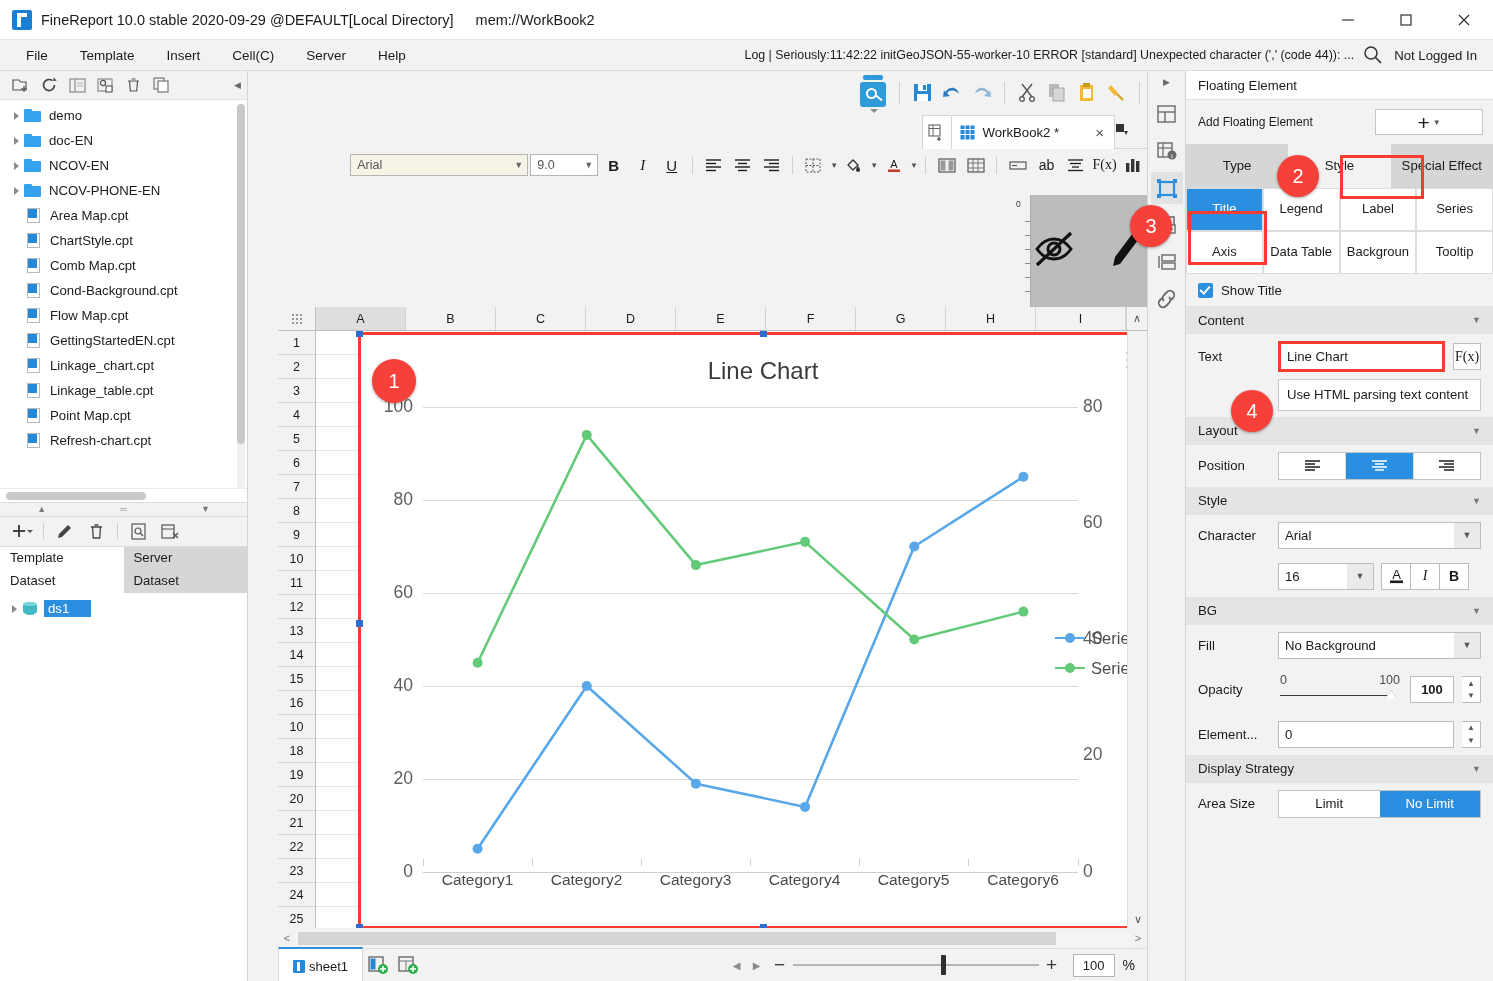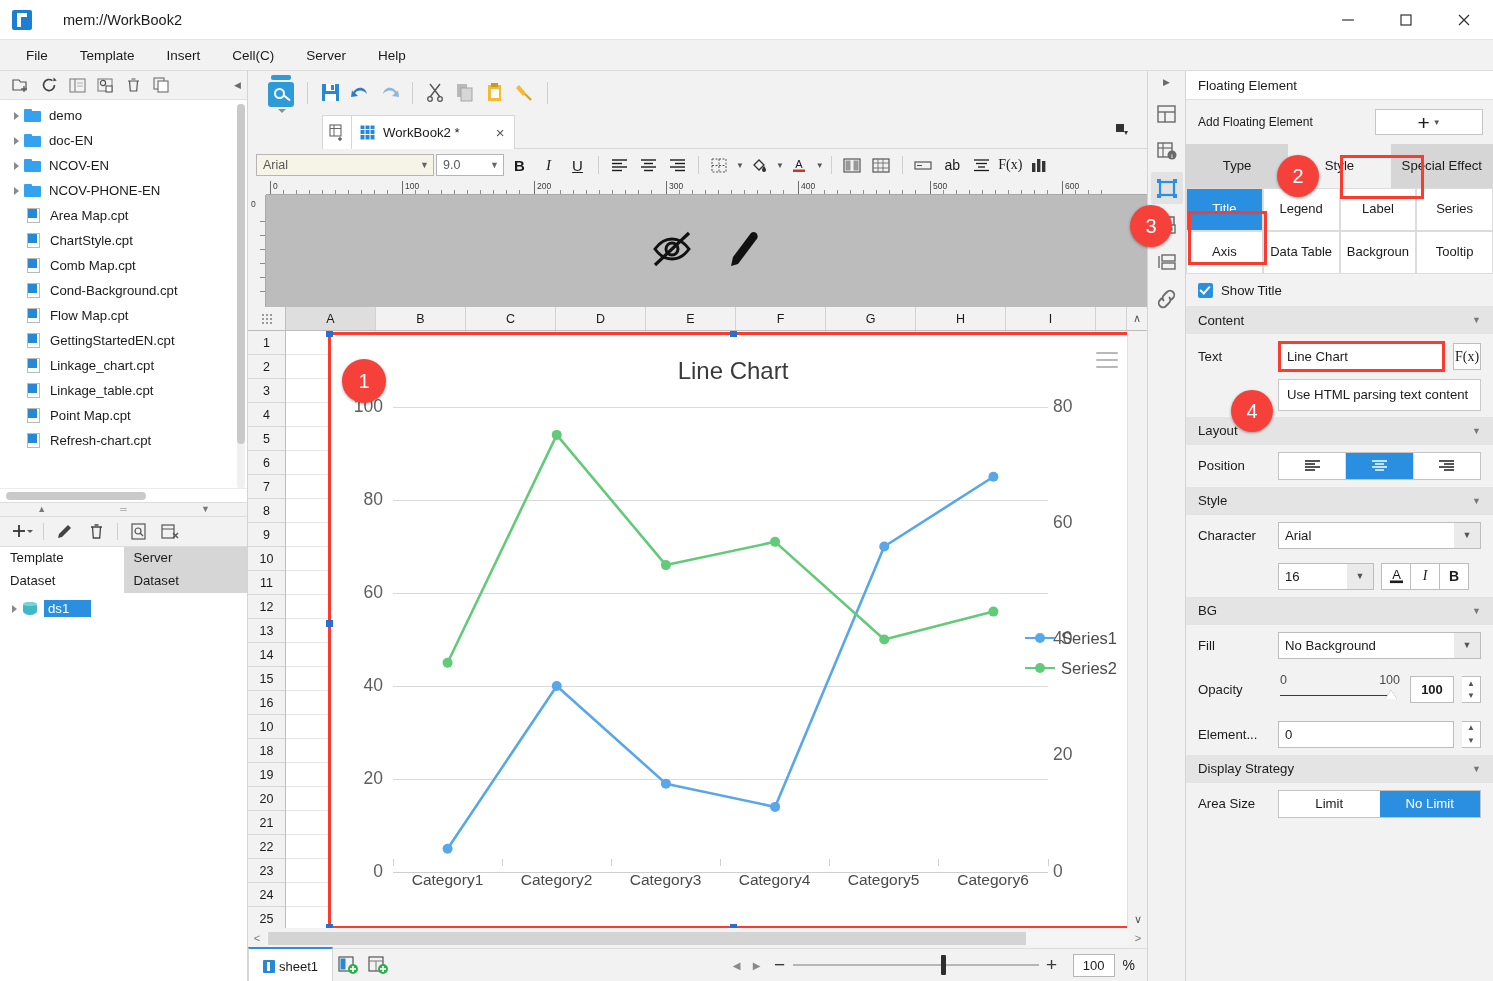--- a/index.html
+++ b/index.html
@@ -98,21 +98,21 @@
   .ds-body { flex: 1; background: #fff; padding-top: 4px; }
   .ds-row { height: 24px; display: flex; align-items: center; padding-left: 6px; font-size: 13.2px; }
   .db-ico { width: 17px; height: 15px; flex: none; margin-right: 5px; position: relative; }
   .db-ico:before { content:""; position:absolute; left:1px; top:1px; width:14px; height:13px;
                    background:#3fb9c4; border-radius: 7px/4px; }
   .db-ico:after { content:""; position:absolute; left:1px; top:1px; width:14px; height:4px;
                   background:#77d3da; border-radius:7px/2px; }
   .ds-sel { background: #2a8fe0; color: #fff; padding: 1px 22px 1px 4px; }
 
   
-  .center { flex: 1; min-width: 0; display: flex; flex-direction: column; background: #f2f2f2; }
+  .center { flex: 1; min-width: 0; display: flex; flex-direction: column; background: #f2f2f2; align-items: flex-end; }
   .ct-toolbar { height: 43px; display: flex; align-items: center; background: #f2f2f2; }
   .bigblue { width: 38px; height: 38px; margin-left: 14px; position: relative; flex: none; }
   .bigblue .b1 { position:absolute; left:9px; top:1px; width:20px; height:5px; background:#2e9bd8; border-radius:2px;}
   .bigblue .b2 { position:absolute; left:6px; top:8px; width:26px; height:25px; background:#2e9bd8; border-radius:3px;}
   .bigblue .b3 { position:absolute; left:12px; top:14px; width:11px; height:11px; border:2px solid #fff; border-radius:50%;}
   .bigblue .b4 { position:absolute; left:21px; top:23px; width:8px; height:2px; background:#fff; transform:rotate(40deg);}
   .bigblue-car { position:absolute; left:16px; top:35px; width:0;height:0;
                  border-left:4px solid transparent;border-right:4px solid transparent;border-top:4px solid #8d8d8d;}
   .tb-sep { width: 1px; height: 22px; background: #cfcfcf; margin: 0 7px; }
   .tb-btn { width: 30px; height: 28px; display: flex; align-items: center; justify-content: center; }
@@ -304,20 +304,21 @@
            font-size: 20px; z-index: 40; box-shadow: 0 1px 3px rgba(0,0,0,.35); }
   .hl-box { position: absolute; border: 3px solid #fb3b30; z-index: 35; pointer-events: none; }
 </style>
 </head>
 <body>
 
 <div class="app">
 
   <div class="titlebar">
     <div class="app-logo"></div>
+    <div class="title-text">FineReport 10.0 stable 2020-09-29 @DEFAULT[Local Directory]</div>
     <div class="title-sub">mem://WorkBook2</div>
     <div class="win-ctrls">
       <div class="win-btn">
         <svg width="16" height="16" viewBox="0 0 16 16">
             <line x1="2" y1="8" x2="14" y2="8" stroke="#333" stroke-width="1.2"></line>
           </svg>
       </div>
       <div class="win-btn">
         <svg width="16" height="16" viewBox="0 0 16 16">
             <rect x="3" y="3" width="10" height="10" fill="none" stroke="#333" stroke-width="1.2"></rect>
@@ -332,20 +333,30 @@
     </div>
   </div>
 
   <div class="menubar">
     <div class="menu-item">File</div>
     <div class="menu-item">Template</div>
     <div class="menu-item">Insert</div>
     <div class="menu-item">Cell(C)</div>
     <div class="menu-item">Server</div>
     <div class="menu-item">Help</div>
+    <div class="log-area">
+      <div class="log-text">Log | Seriously:11:42:22 initGeoJSON-55-worker-10 ERROR [standard] Unexpected character (',' (code 44)): ...</div>
+      <div class="log-search">
+        <svg width="22" height="22" viewBox="0 0 22 22">
+            <circle cx="9" cy="9" r="6" fill="none" stroke="#333" stroke-width="1.5"></circle>
+            <line x1="13.5" y1="13.5" x2="19" y2="19" stroke="#333" stroke-width="1.7"></line>
+          </svg>
+      </div>
+      <div class="login-text">Not Logged In</div>
+    </div>
   </div>
 
   <div class="body-row">
 
     <div class="leftpanel">
       <div class="lp-toolbar">
         <div class="lp-tool">
           <svg width="18" height="16" viewBox="0 0 18 16">
               <path d="M1 3h6l1.5 2H14v8H1z" fill="none" stroke="#555" stroke-width="1.2"></path>
               <line x1="12" y1="9" x2="12" y2="15" stroke="#555" stroke-width="1.3"></line>

